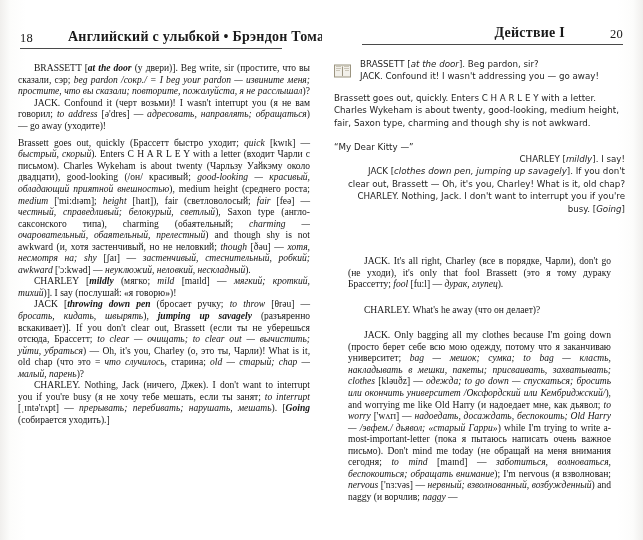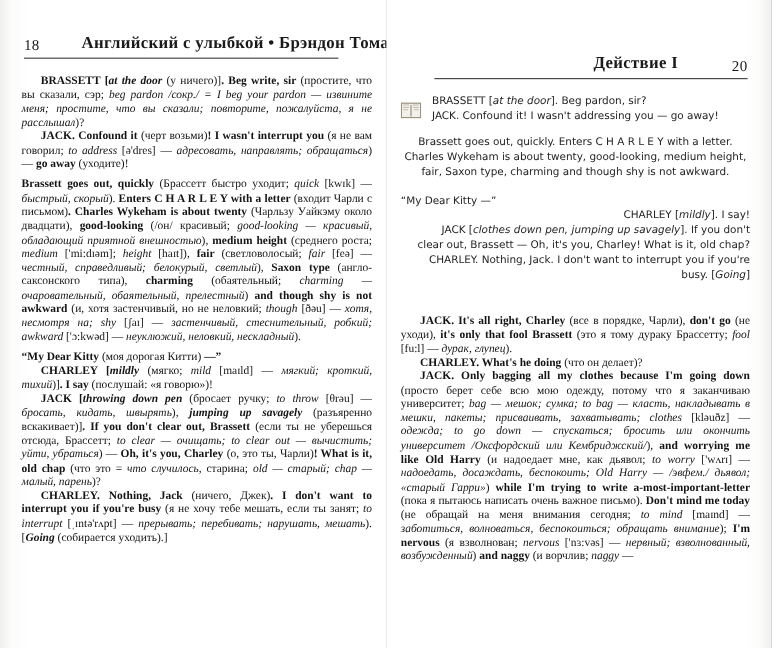--- a/index.html
+++ b/index.html
@@ -26,21 +26,21 @@
     height: 540px;
     box-sizing: border-box;
   }
   .page-left {
     width: 322px;
     padding: 28px 12px 0 18px;
     background: linear-gradient(to right, #f0efed 0px, #fcfcfb 10px, #ffffff 26px, #ffffff 100%);
   }
   .page-right {
     width: 321px;
-    padding: 45px 18px 0 12px;
+    padding: 24px 18px 0 12px;
     background: linear-gradient(to left, #f0efed 0px, #fcfcfb 10px, #ffffff 26px, #ffffff 100%);
   }
 
   
   .runhead {
     position: relative;
     height: 20px;
     border-bottom: 1px solid #4a4a4a;
     margin-bottom: 13px;
   }
@@ -74,21 +74,21 @@
     font-size: 9.55px;
     line-height: 11.55px;
     text-align: justify;
     text-justify: inter-word;
     hyphens: manual;
     color: #141414;
   }
   .body-l p { margin: 0; text-indent: 16px; }
   .body-l p.noindent { text-indent: 0; }
   .body-l p.gap { margin-top: 5.5px; }
-  .b  { font-weight: bold; }
+  .b  { font-weight: normal; }
   .i  { font-style: italic; }
   .bi { font-weight: bold; font-style: italic; }
 
   
   .body-r {
     font-family: "DejaVu Sans", "Liberation Sans", sans-serif;
     font-size: 8.7px;
     line-height: 12.4px;
     color: #1e1e1e;
   }
@@ -100,55 +100,53 @@
   }
   .book-icon {
     flex: 0 0 auto;
     width: 17px;
     height: 14px;
     margin-top: 1px;
   }
   .dialog-lines { flex: 1 1 auto; }
   .dialog-lines div { white-space: nowrap; }
   .stage-dir {
-    text-align: center;
     line-height: 12.6px;
     margin-bottom: 11px;
   }
   .body-r p.r { margin: 0; text-indent: 0; }
   .body-r p.rind { margin: 0; text-indent: 17px; text-align: right; }
   .spacer-lg { height: 26px; }
 
   
   .body-r2 {
     font-family: "Liberation Serif", "DejaVu Serif", serif;
     font-size: 9.55px;
     line-height: 11.55px;
     text-align: justify;
     color: #141414;
   }
-  .body-r2 p { margin: 0; text-indent: 16px; }
+  .body-r2 p { margin: 14px; text-indent: 16px; }
 </style>
 </head>
 <body>
 
 <div class="spread">
 
   <div class="page page-left">
 
     <div class="runhead runhead-left">
       <span class="folio folio-l">18</span>
       <span class="runtitle runtitle-l">Английский с улыбкой • Брэндон Томас</span>
     </div>
 
     <div class="body-l" id="left-body">
-        <p><span class="b">BRASSETT </span><span class="b">[</span><span class="bi">at the door</span><span> (у ничего)]</span><span class="b">. Beg write, sir</span><span> (простите, что вы сказали, сэр; </span><span class="i">beg pardon /сокр./ = I beg your pardon — извините меня; простите, что вы сказали; повторите, пожалуйста, я не расслышал</span><span>)?</span></p>
+        <p><span class="b">BRASSETT </span><span class="b">[</span><span class="bi">at the door</span><span> (у двери)]</span><span class="b">. Beg write, sir</span><span> (простите, что вы сказали, сэр; </span><span class="i">beg pardon /сокр./ = I beg your pardon — извините меня; простите, что вы сказали; повторите, пожалуйста, я не расслышал</span><span>)?</span></p>
         <p><span class="b">JACK. Confound it</span><span> (черт возьми)</span><span class="b">! I wasn't interrupt you</span><span> (я не вам говорил; </span><span class="i">to address</span><span> [ə'dres] — </span><span class="i">адресовать, направлять; обращаться</span><span>) — </span><span class="b">go away</span><span> (уходите)!</span></p>
         <p class="noindent gap"><span class="b">Brassett goes out, quickly</span><span> (Брассетт быстро уходит; </span><span class="i">quick</span><span> [kwɪk] — </span><span class="i">быстрый, скорый</span><span>). </span><span class="b">Enters C H A R L E Y with a letter</span><span> (входит Чарли с письмом)</span><span class="b">. Charles Wykeham is about twenty</span><span> (Чарльзу Уайкэму около двадцати), </span><span class="b">good-looking</span><span> (/он/ красивый; </span><span class="i">good-looking — красивый, обладающий приятной внешностью</span><span>), </span><span class="b">medium height</span><span> (среднего роста; </span><span class="i">medium</span><span> ['mi:dɪəm]; </span><span class="i">height</span><span> [haɪt]), </span><span class="b">fair</span><span> (светловолосый; </span><span class="i">fair</span><span> [feə] — </span><span class="i">честный, справедливый; белокурый, светлый</span><span>), </span><span class="b">Saxon type</span><span> (англо-саксонского типа), </span><span class="b">charming</span><span> (обаятельный; </span><span class="i">charming — очаровательный, обаятельный, прелестный</span><span>) </span><span class="b">and though shy is not awkward</span><span> (и, хотя застенчивый, но не неловкий; </span><span class="i">though</span><span> [ðəu] — </span><span class="i">хотя, несмотря на; </span><span class="i">shy</span><span> [ʃaɪ] — </span><span class="i">застенчивый, стеснительный, робкий; </span><span class="i">awkward</span><span> ['ɔ:kwəd] — </span><span class="i">неуклюжий, неловкий, нескладный</span><span>).</span></p>
-        <p class="noindent gap"><span class="b">“My Dear Kitty</span><span> (моя дорогая Китти) </span><span class="b">—”</span></p>
         <p><span class="b">CHARLEY [</span><span class="bi">mildly</span><span> (мягко; </span><span class="i">mild</span><span> [maɪld] — </span><span class="i">мягкий; кроткий, тихий</span><span>)]</span><span class="b">. I say</span><span> (послушай: «я говорю»)!</span></p>
         <p><span class="b">JACK [</span><span class="bi">throwing down pen</span><span> (бросает ручку; </span><span class="i">to throw</span><span> [θrəu] — </span><span class="i">бросать, кидать, швырять</span><span>), </span><span class="bi">jumping up savagely</span><span> (разъяренно вскакивает)]</span><span class="b">. If you don't clear out, Brassett</span><span> (если ты не уберешься отсюда, Брассетт; </span><span class="i">to clear — очищать; to clear out — вычистить; уйти, убраться</span><span>) — </span><span class="b">Oh, it's you, Charley</span><span> (о, это ты, Чарли)</span><span class="b">! What is it, old chap</span><span> (что это = </span><span class="i">что случилось</span><span>, старина; </span><span class="i">old — старый; chap — малый, парень</span><span>)?</span></p>
         <p><span class="b">CHARLEY. Nothing, Jack</span><span> (ничего, Джек)</span><span class="b">. I don't want to interrupt you if you're busy</span><span> (я не хочу тебе мешать, если ты занят; </span><span class="i">to interrupt</span><span> [ˌɪntə'rʌpt] — </span><span class="i">прерывать; перебивать; нарушать, мешать</span><span>). [</span><span class="bi">Going</span><span> (собирается уходить).]</span></p>
       </div>
   </div>
 
   <div class="page page-right">
 
     <div class="runhead runhead-right">
       <span class="runtitle runtitle-r">Действие I</span>
@@ -183,17 +181,17 @@
           <p class="rind"><span>CHARLEY [</span><span class="i">mildly</span><span>]. I say!</span></p>
           <p class="rind"><span>JACK [</span><span class="i">clothes down pen, jumping up savagely</span><span>]. If you don't clear out, Brassett — Oh, it's you, Charley! What is it, old chap?</span></p>
           <p class="rind"><span>CHARLEY. Nothing, Jack. I don't want to interrupt you if you're busy. [</span><span class="i">Going</span><span>]</span></p>
         </div>
     </div>
 
     <div class="spacer-lg"></div>
 
     <div class="body-r2" id="right-annotated">
         <p><span class="b">JACK. It's all right, Charley</span><span> (все в порядке, Чарли), </span><span class="b">don't go</span><span> (не уходи), </span><span class="b">it's only that fool Brassett</span><span> (это я тому дураку Брассетту; </span><span class="i">fool</span><span> [fu:l] — </span><span class="i">дурак, глупец</span><span>).</span></p>
-        <p><span class="b">CHARLEY. What's he doing</span><span> (что он делает)?</span></p>
+        <p><span class="b">CHARLEY. What's he away</span><span> (что он делает)?</span></p>
         <p><span class="b">JACK. Only bagging all my clothes because I'm going down</span><span> (просто берет себе всю мою одежду, потому что я заканчиваю университет; </span><span class="i">bag — мешок; сумка; to bag — класть, накладывать в мешки, пакеты; присваивать, захватывать; clothes</span><span> [kləuðz] — </span><span class="i">одежда; to go down — спускаться; бросить или окончить университет /Оксфордский или Кембриджский/</span><span>), </span><span class="b">and worrying me like Old Harry</span><span> (и надоедает мне, как дьявол; </span><span class="i">to worry</span><span> ['wʌrɪ] — </span><span class="i">надоедать, досаждать, беспокоить; Old Harry — /эвфем./ дьявол; «старый Гарри»</span><span>) </span><span class="b">while I'm trying to write a-most-important-letter</span><span> (пока я пытаюсь написать очень важное письмо). </span><span class="b">Don't mind me today</span><span> (не обращай на меня внимания сегодня; </span><span class="i">to mind</span><span> [maɪnd] — </span><span class="i">заботиться, волноваться, беспокоиться; обращать внимание</span><span>); </span><span class="b">I'm nervous</span><span> (я взволнован; </span><span class="i">nervous</span><span> ['nɜ:vəs] — </span><span class="i">нервный; взволнованный, возбужденный</span><span>) </span><span class="b">and naggy</span><span> (и ворчлив; </span><span class="i">naggy</span><span> — </span></p>
       </div>
   </div>
 </div>
 
 </body></html>

